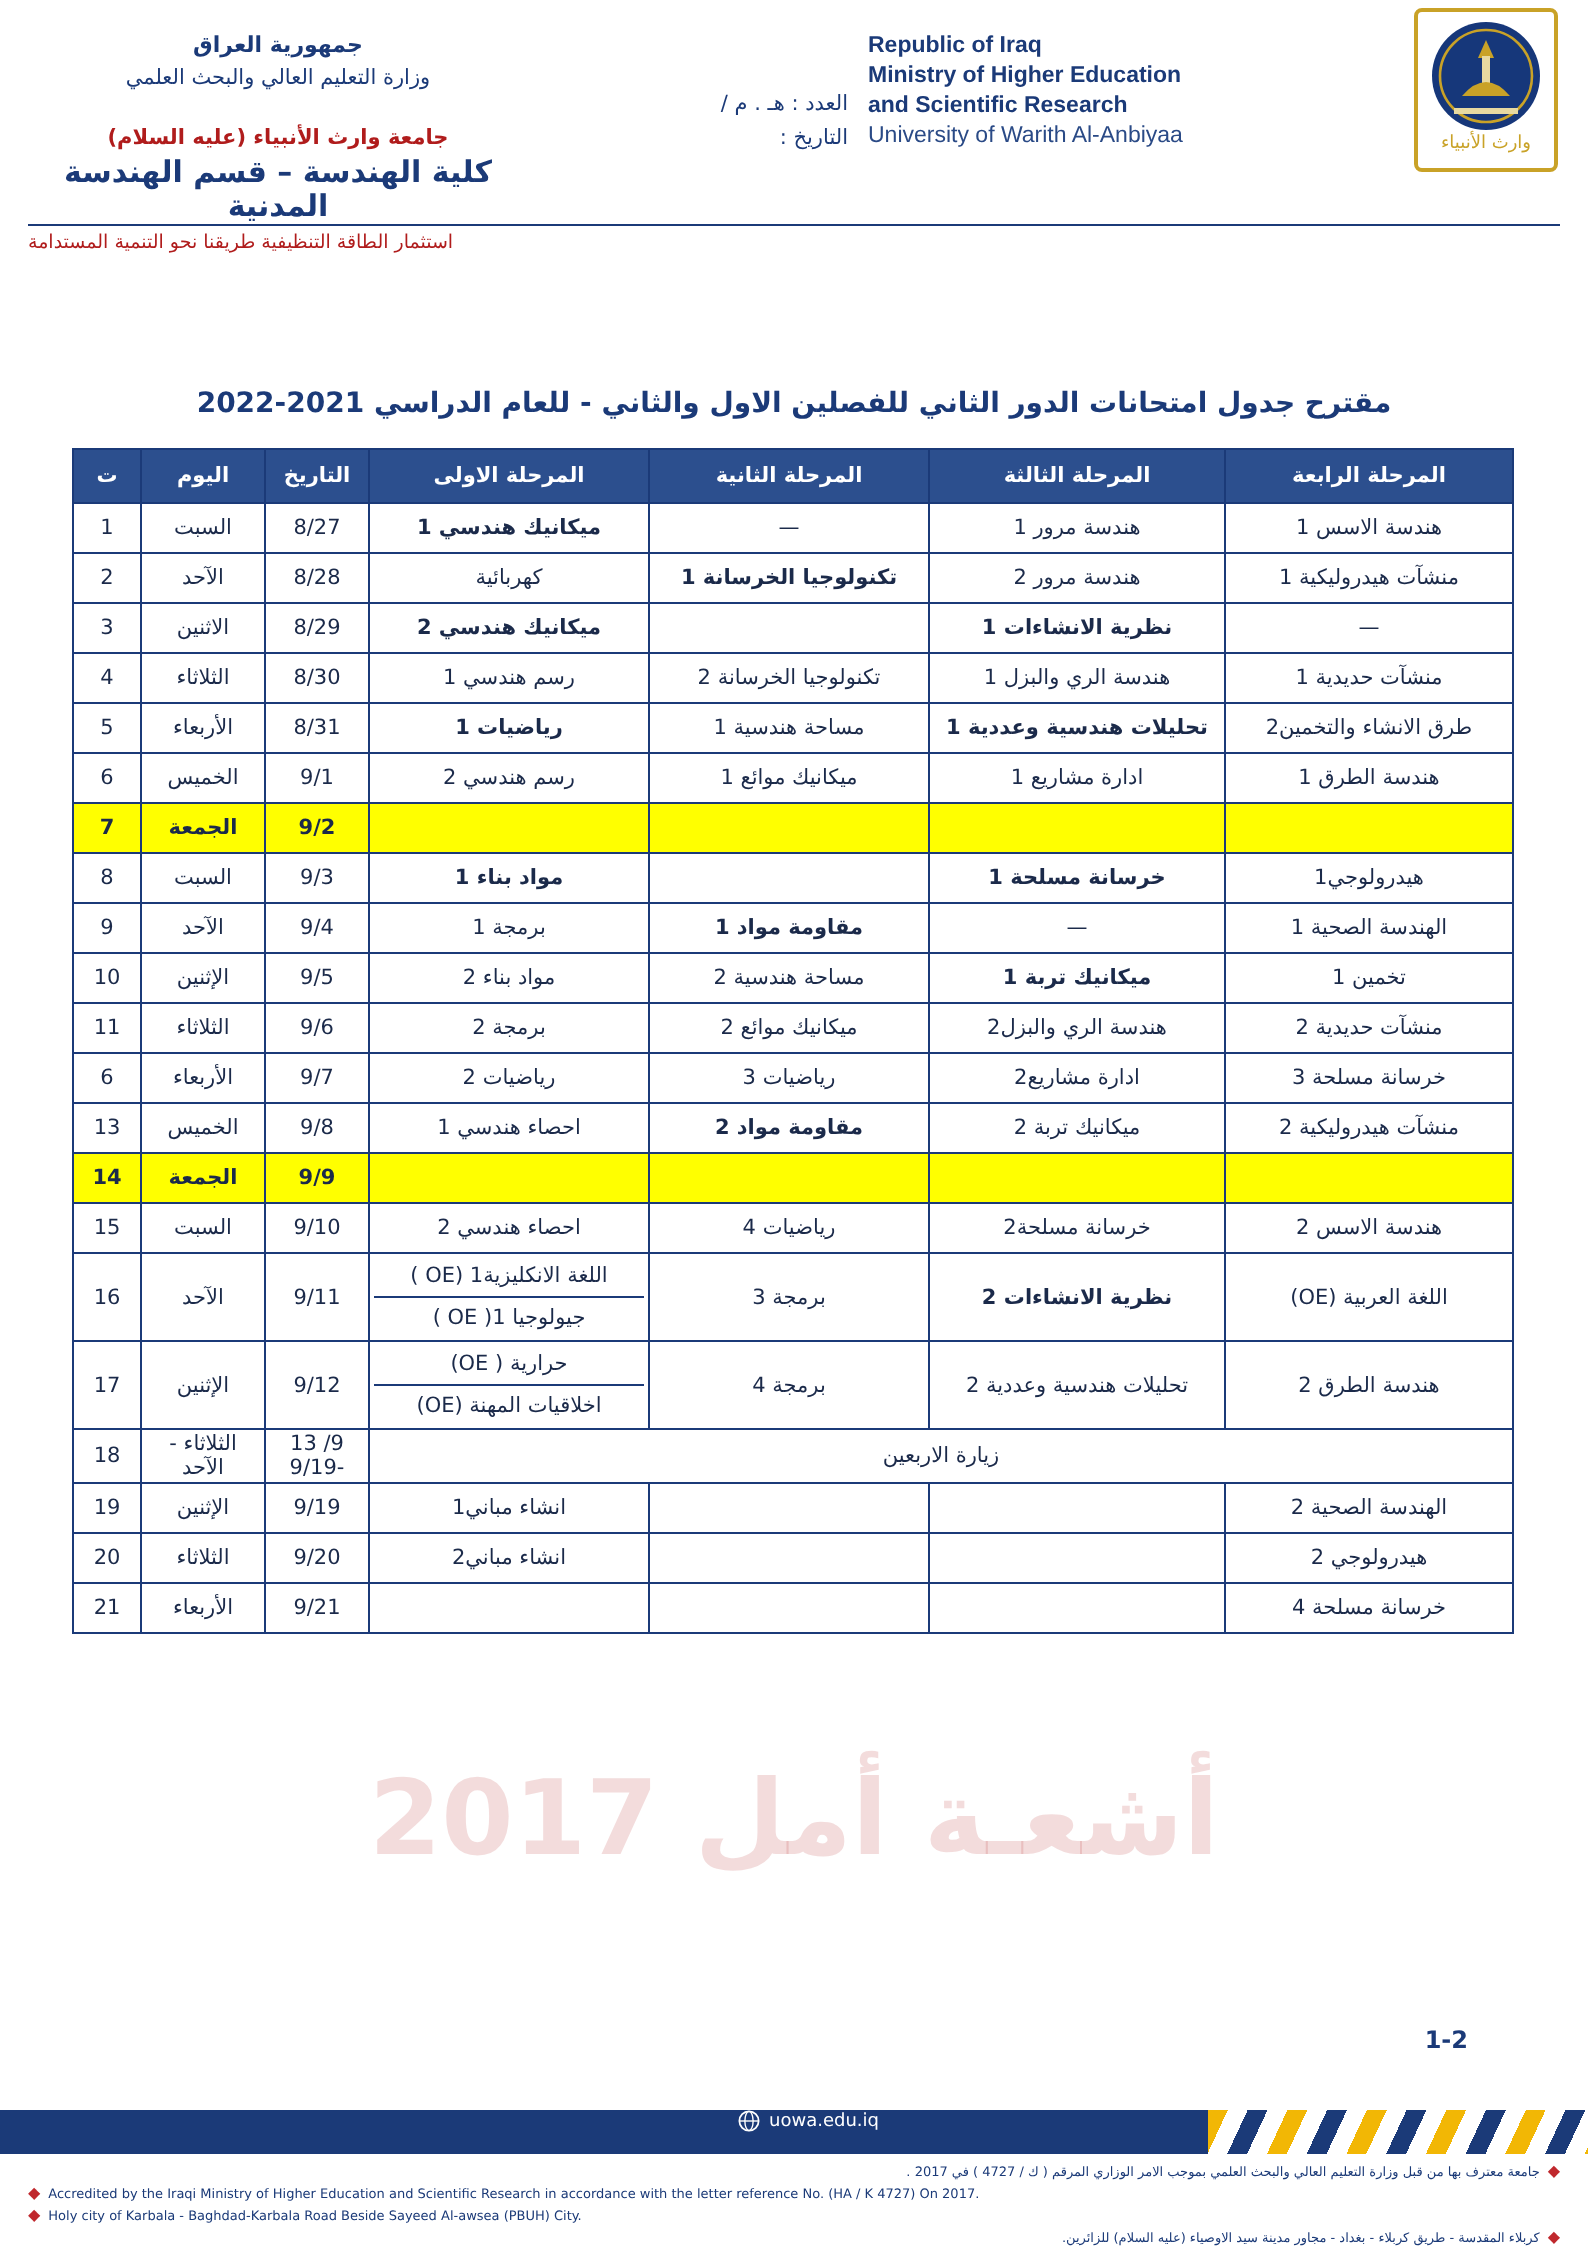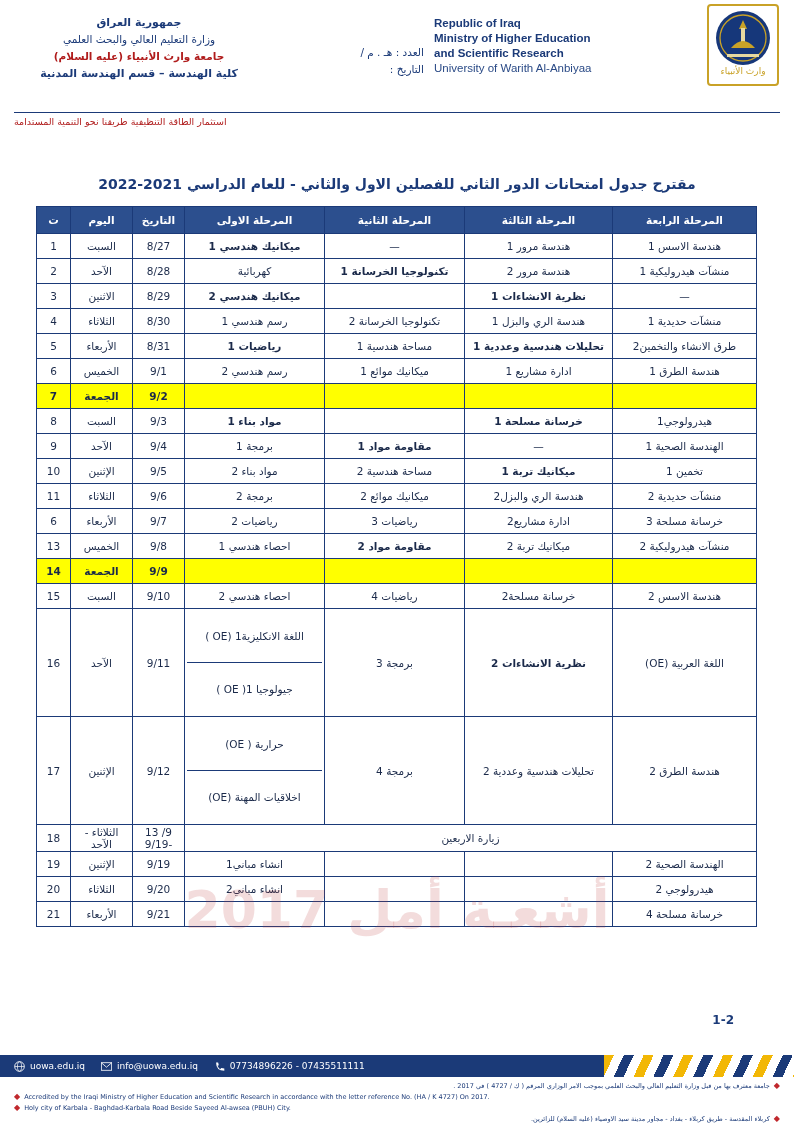--- a/index.html
+++ b/index.html
@@ -54,40 +54,40 @@
 
   .hdr-ar{
     flex:0 0 250px;
     text-align:center;
     direction:rtl;
     color:#1b3a78;
     padding-top:4px;
   }
   .hdr-ar .a1{font-size:11px;font-weight:bold;line-height:17px;}
   .hdr-ar .a2{font-size:10.5px;font-weight:normal;line-height:17px;}
-  .hdr-ar .a3{font-size:10.5px;font-weight:bold;line-height:17px;color:#b01c1c;}
-  .hdr-ar .a4{font-size:11px;font-weight:bold;line-height:17px;}
+  .hdr-ar .a3{font-size:10.5px;font-weight:bold;line-height:17px;color:#b01c1c;margin-top:13px;}
+  .hdr-ar .a4{font-size:15px;font-weight:bold;line-height:17px;}
 
   .hdr-rule{
     position:absolute;
     left:14px;right:14px;top:112px;
     height:1px;background:#1b3a78;
   }
   .hdr-slogan{
     position:absolute;
     top:116px;right:26px;left:14px;
     text-align:left;
     font-size:9.5px;
     color:#b01c1c;
     direction:rtl;
   }
 
   
   .doc-title{
-    margin-top:58px;
+    margin-top:76px;
     text-align:center;
     font-size:14px;
     font-weight:bold;
     color:#1b3a78;
     direction:rtl;
   }
 
   
   .table-wrap{
     margin:14px 37px 0 37px;
@@ -118,21 +118,21 @@
   col.c-day{width:62px;}
   col.c-date{width:52px;}
   col.c-m1{width:140px;}
   col.c-m2{width:140px;}
   col.c-m3{width:148px;}
   col.c-m4{width:144px;}
 
   td.red{color:#e8161a;font-weight:bold;}
   tr.holiday td{background:#ffff00;font-weight:bold;}
   tr.holiday td.empty{background:#ffff00;}
-  .sub-split{display:block;border-bottom:1px solid #1b3a78;padding:20px 0;}
+  .sub-split{display:block;border-bottom:1px solid #1b3a78;padding:4px 0;}
   .sub-split:last-child{border-bottom:none;}
   td.nopad{padding:0;}
   td.tall{height:44px;}
   td.visit{height:70px;font-size:11px;}
 
   
   .watermark{
     position:absolute;
     left:0;right:0;
     top:880px;
@@ -168,20 +168,21 @@
     height:22px;
     background:#1b3a78;
     display:flex;
     align-items:center;
     direction:ltr;
     color:#fff;
     font-size:9px;
     padding-left:14px;
     gap:16px;
     overflow:hidden;
+    flex-direction:column;
   }
   .fb-item{display:flex;align-items:center;gap:5px;white-space:nowrap;}
   .fb-icon{display:inline-block;width:11px;height:11px;}
   .stripes{
     position:absolute;
     right:0;top:0;bottom:0;
     width:190px;
     background:repeating-linear-gradient(115deg,
       #f2b705 0 9px,
       #ffffff 9px 18px,

